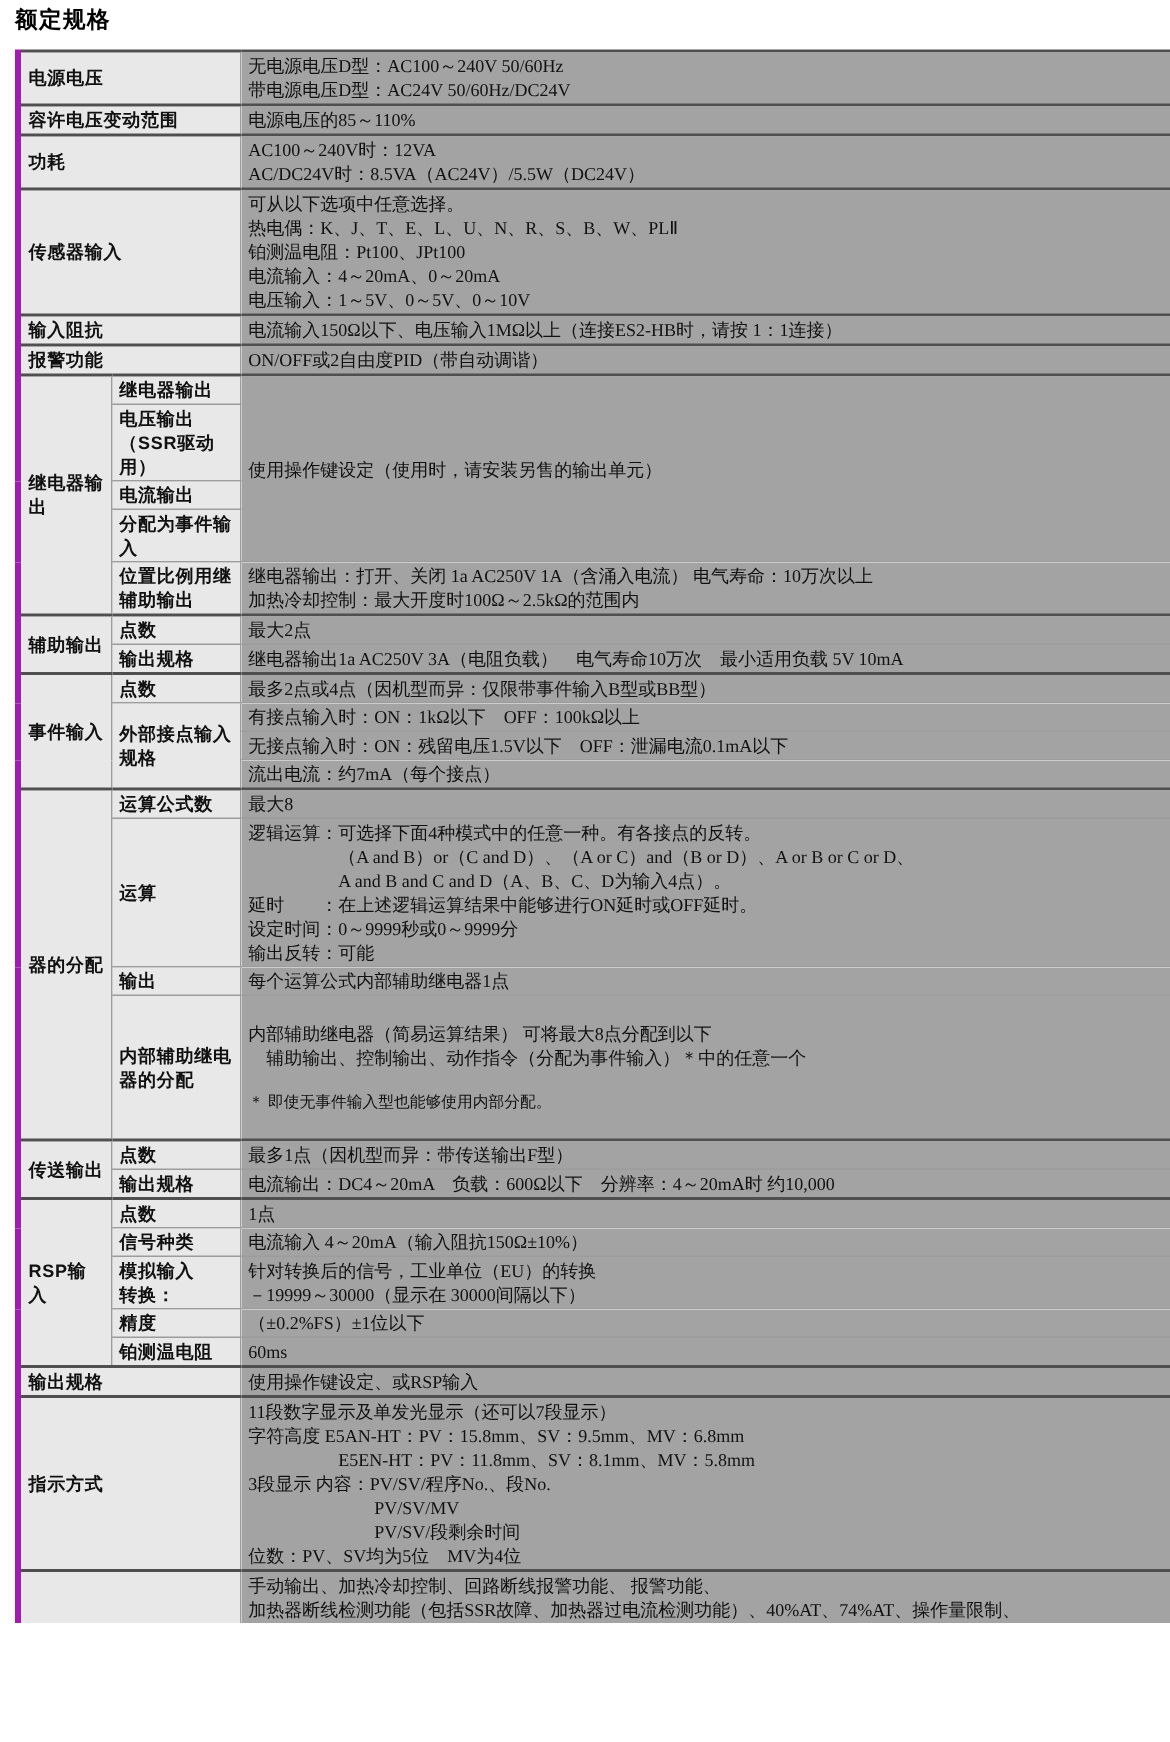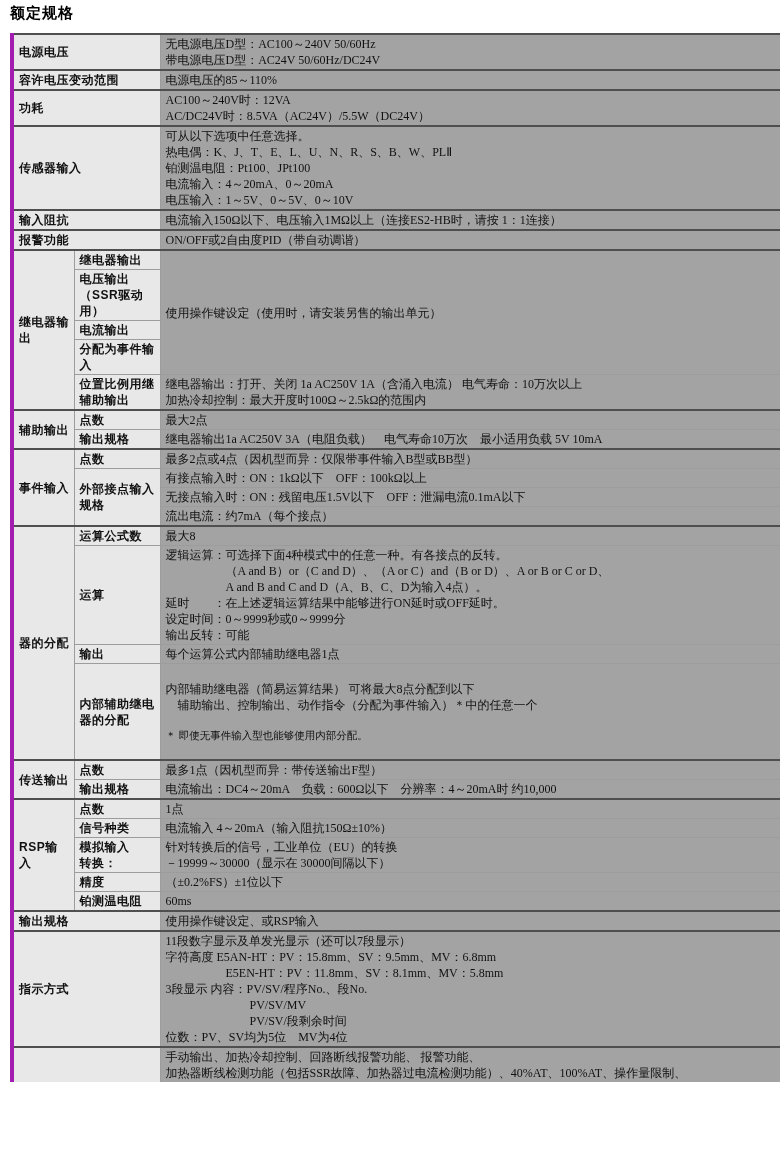--- a/index.html
+++ b/index.html
@@ -230,17 +230,17 @@
 　　　　　E5EN-HT：PV：11.8mm、SV：8.1mm、MV：5.8mm
 3段显示 内容：PV/SV/程序No.、段No.
 　　　　　　　PV/SV/MV
 　　　　　　　PV/SV/段剩余时间
 位数：PV、SV均为5位　MV为4位</td>
     </tr>
 
     <tr class="g cut">
       <td class="lbl" colspan="2"></td>
       <td class="val">手动输出、加热冷却控制、回路断线报警功能、 报警功能、
-加热器断线检测功能（包括SSR故障、加热器过电流检测功能）、40%AT、100%AT、操作量限制、</td>
+加热器断线检测功能（包括SSR故障、加热器过电流检测功能）、40%AT、74%AT、操作量限制、</td>
     </tr>
   </tbody>
     </table>
 </div>
 
 </body></html>

